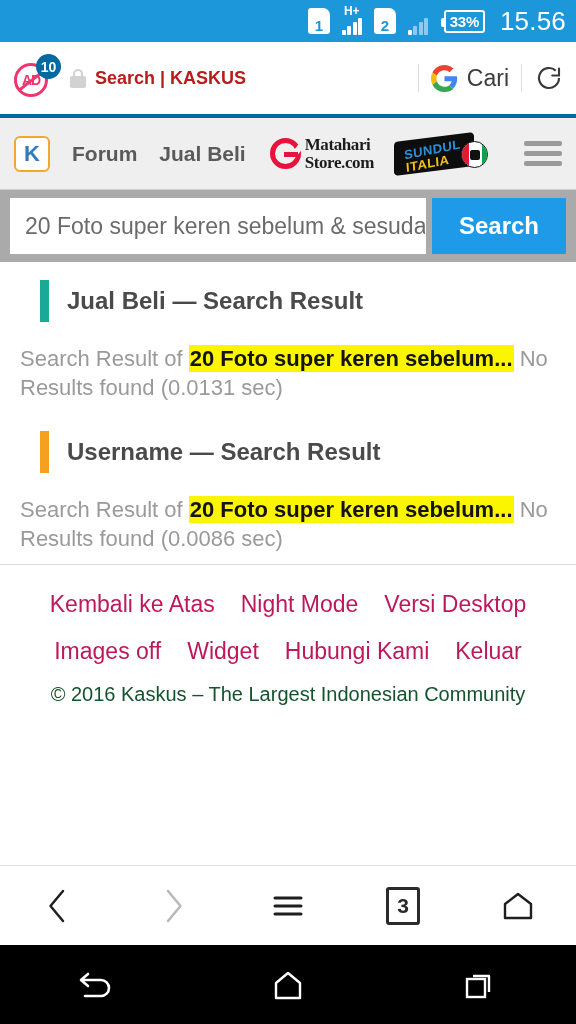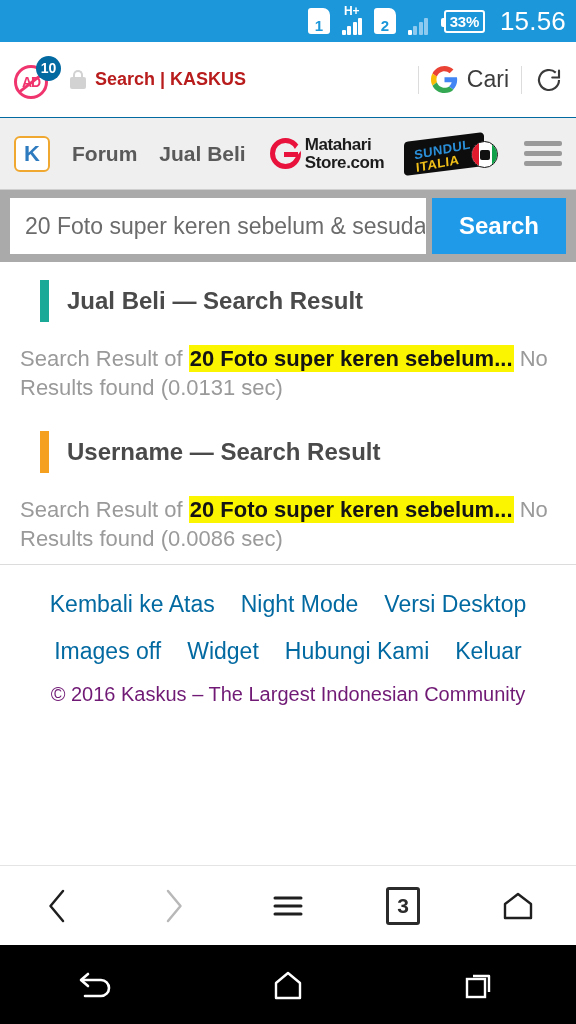--- a/index.html
+++ b/index.html
@@ -41,21 +41,21 @@
     content:""; position:absolute; left:-5px; top:6px;
     width:4px; height:9px; background:#ffffff; border-radius:2px 0 0 2px;
   }
   .battery span { color:#ffffff; font-size:15px; font-weight:bold; letter-spacing:-0.3px; }
   .clock { color:#ffffff; font-size:26px; font-weight:400; margin-left:8px; letter-spacing:0.2px; }
 
   
   .addr-bar {
     height:76px; background:#ffffff; flex:none;
     display:flex; align-items:center; padding:14px 12px;
-    border-bottom:1px solid #0369a1;
+    border-bottom:4px solid #0369a1;
   }
   .adblock { position:relative; width:46px; height:46px; flex:none; }
   .adblock .ring {
     position:absolute; left:2px; top:8px;
     width:34px; height:34px; border-radius:50%;
     border:3px solid #f0356e;
     display:flex; align-items:center; justify-content:center;
   }
   .adblock .ring span { color:#f0356e; font-size:14px; font-weight:bold; letter-spacing:-1px; }
   .adblock .slash {
@@ -104,21 +104,21 @@
   }
   .matahari .mark:after {
     content:""; position:absolute; right:-2px; top:9px;
     width:14px; height:5px; background:#e8123c;
   }
   .matahari .mark:before {
     content:""; position:absolute; right:-4px; top:2px;
     width:6px; height:12px; background:#efefef; transform:rotate(38deg);
   }
   .matahari .txt { margin-left:4px; line-height:1.04; }
-  .matahari .txt div { font-size:17px; font-weight:bold; color:#1c1c1c; letter-spacing:-0.4px; }
+  .matahari .txt div { font-size:17px; font-weight:bold; color:#1c1c1c; letter-spacing:-0.4px;font-family:Liberation Serif, serif; }
   .sundul {
     margin-left:20px; width:96px; height:42px; position:relative; flex:none;
     display:flex; align-items:center;
   }
   .sundul .banner {
     position:absolute; left:0; top:4px; width:80px; height:34px;
     background:#0d0d0d; border-radius:4px;
     transform:skewY(-7deg);
   }
   .sundul .l1 { position:absolute; left:10px; top:9px; font-size:13px; font-weight:bold;
@@ -173,22 +173,22 @@
   }
   .sec-body {
     font-size:22px; color:#9a9a9a; line-height:1.34;
     padding:22px 20px 4px 20px;
   }
   .hl { background:#fbf500; color:#141414; font-weight:bold; padding:1px 1px; }
 
   
   .footer { border-top:1px solid #dcdcdc; padding:20px 0 12px 0; }
   .frow { display:flex; justify-content:center; align-items:center; gap:26px; padding:6px 0 14px 0; flex-wrap:nowrap; }
-  .flink { font-size:23px; color:#0369a1; white-space:nowrap; }
-  .copyright { text-align:center; font-size:20px; color:#701a75; padding-top:4px; }
+  .flink { font-size:23px; color:#be185d; white-space:nowrap; }
+  .copyright { text-align:center; font-size:20px; color:#14532d; padding-top:4px; }
 
   
   .browser-nav {
     height:80px; flex:none; background:#ffffff;
     border-top:1px solid #e4e4e4;
     display:flex; align-items:center; justify-content:space-around;
   }
   .bn { width:66px; height:52px; display:flex; align-items:center; justify-content:center; }
   .tabcount {
     width:34px; height:38px; border:3px solid #2b2b2b; border-radius:3px;

